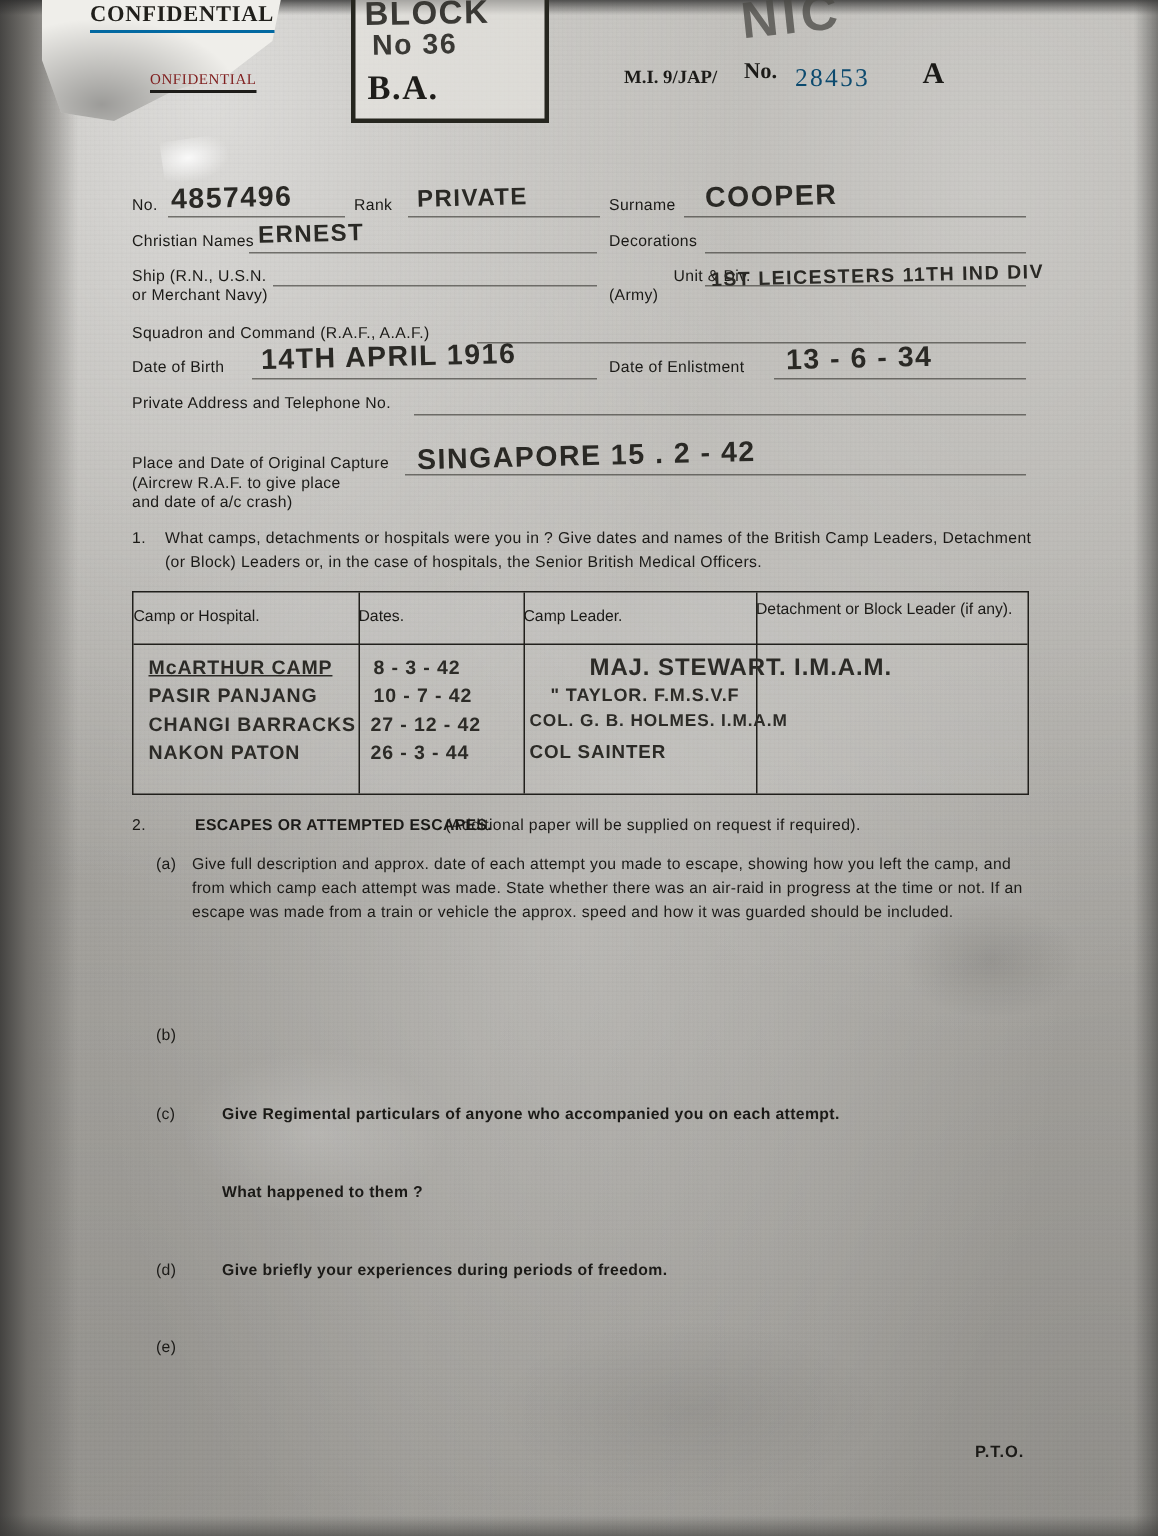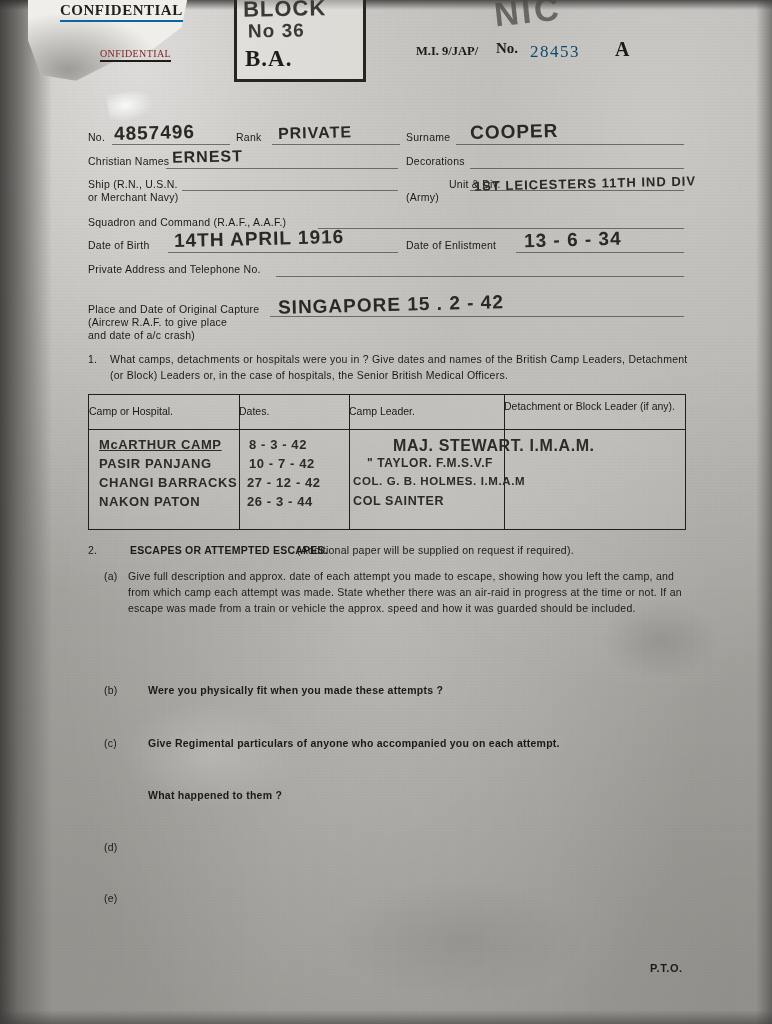--- a/index.html
+++ b/index.html
@@ -378,29 +378,29 @@
 
   <div class="q" style="left:88px; top:543px;">2.</div>
   <div class="q print-b" style="left:110px; top:543px; font-weight:bold;">ESCAPES OR ATTEMPTED ESCAPES.</div>
   <div class="q" style="left:297px; top:543px;">(Additional paper will be supplied on request if required).</div>
 
   <div class="q" style="left:104px; top:569px;">(a)</div>
   <div class="q" style="left:128px; top:569px; width:558px;">Give full description and approx. date of each attempt you made to escape, showing how you left the camp, and from which camp each attempt was made.   State whether there was an air-raid in progress at the time or not.   If an escape was made from a train or vehicle the approx. speed and how it was guarded should be included.</div>
   <div class="hw hand hand-md" style="left:128px; top:622px;"></div>
 
   <div class="q" style="left:104px; top:683px;">(b)</div>
-  <div class="q print-b" style="left:128px; top:683px; width:556px; font-weight:bold;">Were you physically fit when you made these attempts ?</div>
   <div class="hw hand hand-md" style="left:128px; top:702px;"></div>
 
   <div class="q" style="left:104px; top:736px;">(c)</div>
   <div class="q print-b" style="left:128px; top:788px; width:400px; font-weight:bold;">What happened to them ?</div>
 
   <div class="q print-b" style="left:128px; top:736px; width:556px; font-weight:bold;">Give Regimental particulars of anyone who accompanied you on each attempt.</div>
   <div class="hw hand hand-md" style="left:128px; top:812px;"></div>
 
   <div class="q" style="left:104px; top:840px;">(d)</div>
+  <div class="q print-b" style="left:128px; top:840px; width:556px; font-weight:bold;">Give briefly your experiences during periods of freedom.</div>
   <div class="hw hand hand-md" style="left:128px; top:862px;"></div>
 
   <div class="q" style="left:104px; top:891px;">(e)</div>
   <div class="hw hand hand-md" style="left:128px; top:913px;"></div>
 
   <div class="pto">P.T.O.</div>
 </div>
 
 </body></html>

